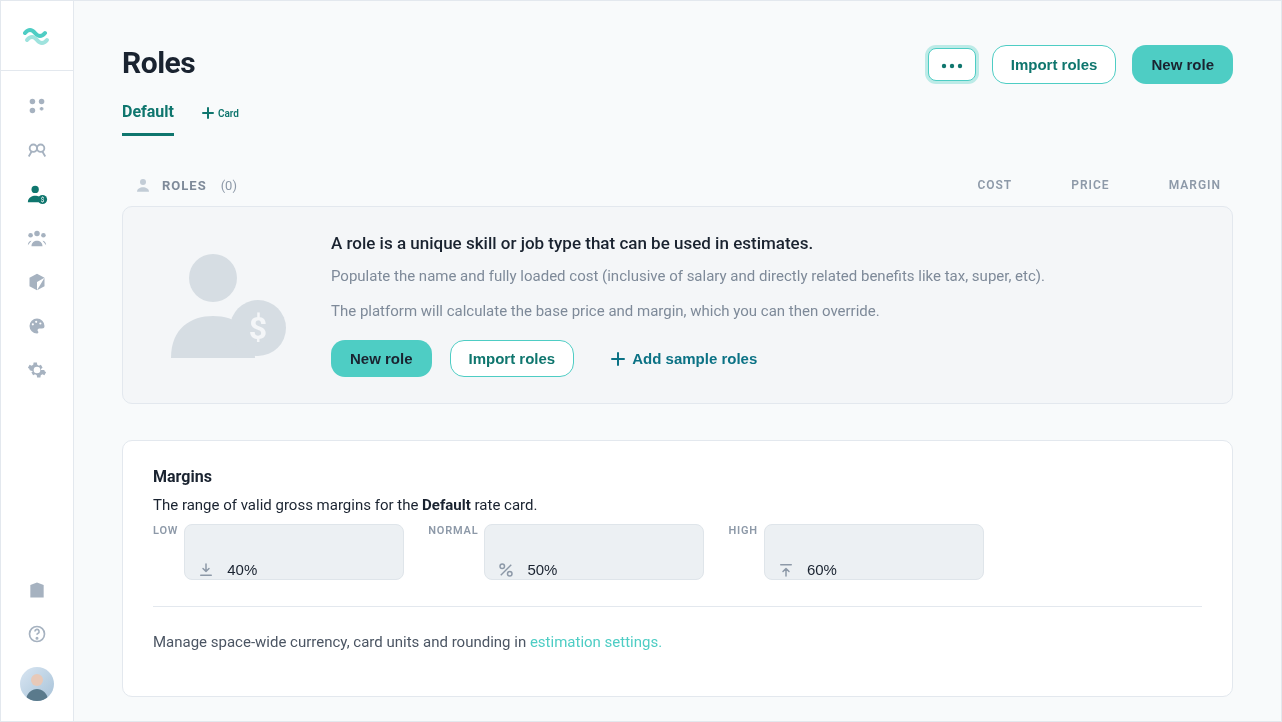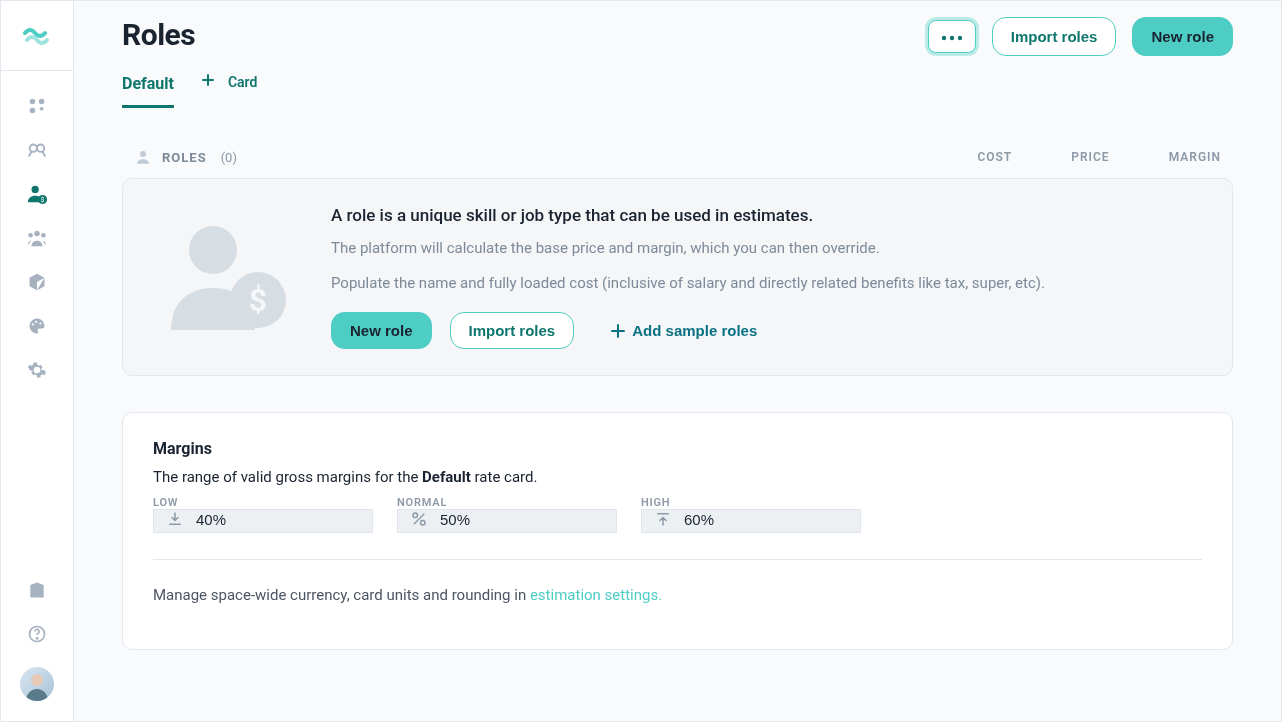--- a/index.html
+++ b/index.html
@@ -20,56 +20,56 @@
   
   .sidebar{width:73px;flex:none;display:flex;flex-direction:column;border-right:1px solid var(--border);background:#fff}
   .logo-box{height:70px;display:flex;align-items:center;justify-content:center;border-bottom:1px solid var(--border)}
   .nav{display:flex;flex-direction:column;align-items:center;gap:22px;padding:24px 0;flex:1}
   .nav-icon{width:22px;height:22px;display:flex;align-items:center;justify-content:center;color:#a6b2c0;cursor:pointer}
   .nav-icon.active{color:var(--teal-dark)}
   .sidebar-bottom{display:flex;flex-direction:column;align-items:center;gap:22px;padding:20px 0}
   .avatar{width:34px;height:34px;border-radius:50%;background:linear-gradient(135deg,#d9e6f2,#a7c2d8);display:flex;align-items:center;justify-content:center;overflow:hidden}
   .avatar svg{width:34px;height:34px}
   
-  .main{flex:1;background:var(--bg-main);overflow:auto;padding:16px 48px 0}
+  .main{flex:1;background:var(--bg-main);overflow:auto;padding:44px 48px 0}
   .page-header{display:flex;align-items:flex-start;justify-content:space-between;margin-bottom:14px}
   h1{font-size:30px;font-weight:700;margin:0;letter-spacing:-0.5px}
   .header-actions{display:flex;gap:16px;align-items:center}
   .btn{border-radius:14px;padding:10px 18px;font-weight:600;font-size:15px;cursor:pointer;border:1px solid transparent;display:flex;align-items:center;gap:6px}
   .btn-primary{background:var(--teal);color:var(--text-dark)}
   .btn-outline{background:#fff;border-color:var(--teal);color:var(--teal-dark)}
   .btn-icon{background:#fff;border:1px solid var(--teal);padding:8px 12px;border-radius:8px;box-shadow:0 0 0 3px rgba(78,205,196,0.35)}
   .btn-text{background:none;border:none;color:#0b7285;font-weight:600;padding:10px 4px}
   
   .tabs{display:flex;gap:28px;border-bottom:none;margin-bottom:40px}
   .tab{padding:4px 0 12px;font-weight:700;color:var(--teal-dark);border-bottom:3px solid var(--teal-dark);cursor:pointer;font-size:16px}
-  .tab-add{display:flex;align-items:flex-start;gap:14px;color:var(--teal-dark);font-weight:600;font-size:14px;padding:4px 0 12px;cursor:pointer}
+  .tab-add{display:flex;align-items:center;gap:4px;color:var(--teal-dark);font-weight:600;font-size:10px;padding:4px 0 12px;cursor:pointer}
   
   .list-header{display:flex;align-items:center;margin-bottom:12px;padding:0 12px}
   .list-header .left{display:flex;align-items:center;gap:10px}
   .user-icon{width:18px;height:18px;color:#c2ccd6}
   .list-title{color:var(--text-muted);font-weight:700;letter-spacing:1px;font-size:13px}
   .list-count{color:var(--text-label);font-size:13px;margin-left:4px}
   .cols{margin-left:auto;display:flex;gap:59px;color:var(--text-label);font-size:12px;letter-spacing:1px;font-weight:600}
   
   .card{border:1px solid var(--border);border-radius:10px;padding:26px 30px;background:var(--bg-card);display:flex;gap:28px}
   .empty-illus{width:150px;height:130px;flex:none;display:flex;align-items:center;justify-content:center}
   .card-body h3{margin:0 0 12px;font-size:17px;font-weight:500;color:var(--text-dark)}
   .card-body p{margin:0 0 12px;color:var(--text-muted);font-size:15px;line-height:1.5}
   .card-actions{display:flex;gap:18px;align-items:center;margin-top:18px}
   .card-actions .btn{padding:9px 18px;font-size:15px}
   
   .panel{border:1px solid var(--border);border-radius:10px;padding:26px 30px 30px;background:#fff;margin-top:36px}
   .panel h4{margin:0 0 10px;font-size:16px;font-weight:700}
   .panel .sub{margin:0 0 10px;font-size:15px;color:var(--text-dark)}
   .panel ul{margin:0 0 22px;padding-left:22px;color:var(--text-med);font-size:15px;line-height:1.7}
   .margin-fields{display:flex;gap:24px}
-  .field{display:flex;flex-direction:column;gap:0}
+  .field{display:flex;flex-direction:row;gap:6px}
   .field label{font-size:11px;letter-spacing:0.8px;color:var(--text-label);font-weight:600}
-  .input-wrap{display:flex;align-items:flex-start;background:var(--bg-input);border:1px solid #dfe5ea;border-radius:0;width:220px;height:24px;padding:0 12px;gap:10px}
+  .input-wrap{display:flex;align-items:flex-end;background:var(--bg-input);border:1px solid #dfe5ea;border-radius:8px;width:220px;height:56px;padding:0 12px;gap:10px}
   .input-wrap svg{width:18px;height:18px;color:var(--text-label);flex:none}
   .input-wrap input{border:none;background:transparent;font-size:15px;width:100%;outline:none;color:var(--text-dark)}
   .panel-divider{border:none;border-top:1px solid var(--border);margin:26px 0}
   .settings-link{color:var(--teal);text-decoration:none}
   .footer-text{font-size:15px;color:var(--text-med)}
 </style>
 </head>
 <body>
 
 <aside class="sidebar">
@@ -198,22 +198,22 @@
     <div class="empty-illus">
       <svg width="150" height="130" viewBox="0 0 150 130">
         <circle cx="60" cy="45" r="24" fill="#d6dde3"></circle>
         <path d="M18 125 c0-30 20-42 42-42 s42 12 42 42 z" fill="#d6dde3"></path>
         <circle cx="105" cy="95" r="28" fill="#d6dde3"></circle>
         <text x="105" y="106" text-anchor="middle" font-size="32" font-weight="700" fill="#f4f6f8">$</text>
       </svg>
     </div>
     <div class="card-body">
       <h3>A role is a unique skill or job type that can be used in estimates.</h3>
+      <p>Populate the name and fully loaded cost (inclusive of salary and directly related benefits like tax, super, etc).</p>
       <p>The platform will calculate the base price and margin, which you can then override.</p>
-      <p>Populate the name and fully loaded cost (inclusive of salary and directly related benefits like tax, super, etc).</p>
       <div class="card-actions">
         <button class="btn btn-primary">New role</button>
         <button class="btn btn-outline">Import roles</button>
         <button class="btn btn-text">
           <svg width="16" height="16" viewBox="0 0 16 16">
               <path d="M8 2v12M2 8h12" stroke="#0b7285" stroke-width="2" stroke-linecap="round"></path>
             </svg>
           <span>Add sample roles</span>
         </button>
       </div>

